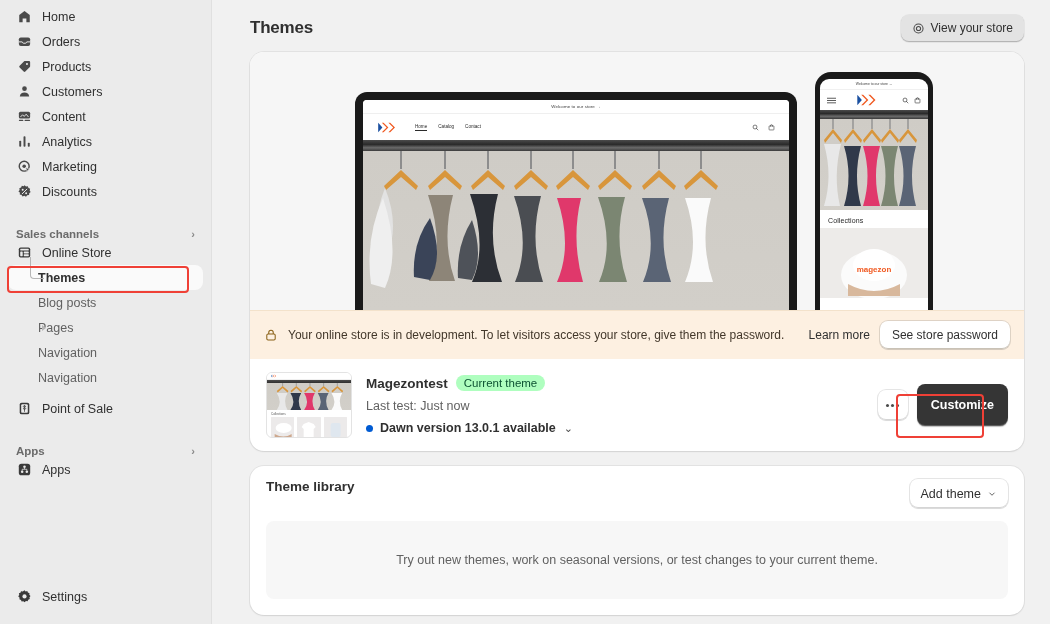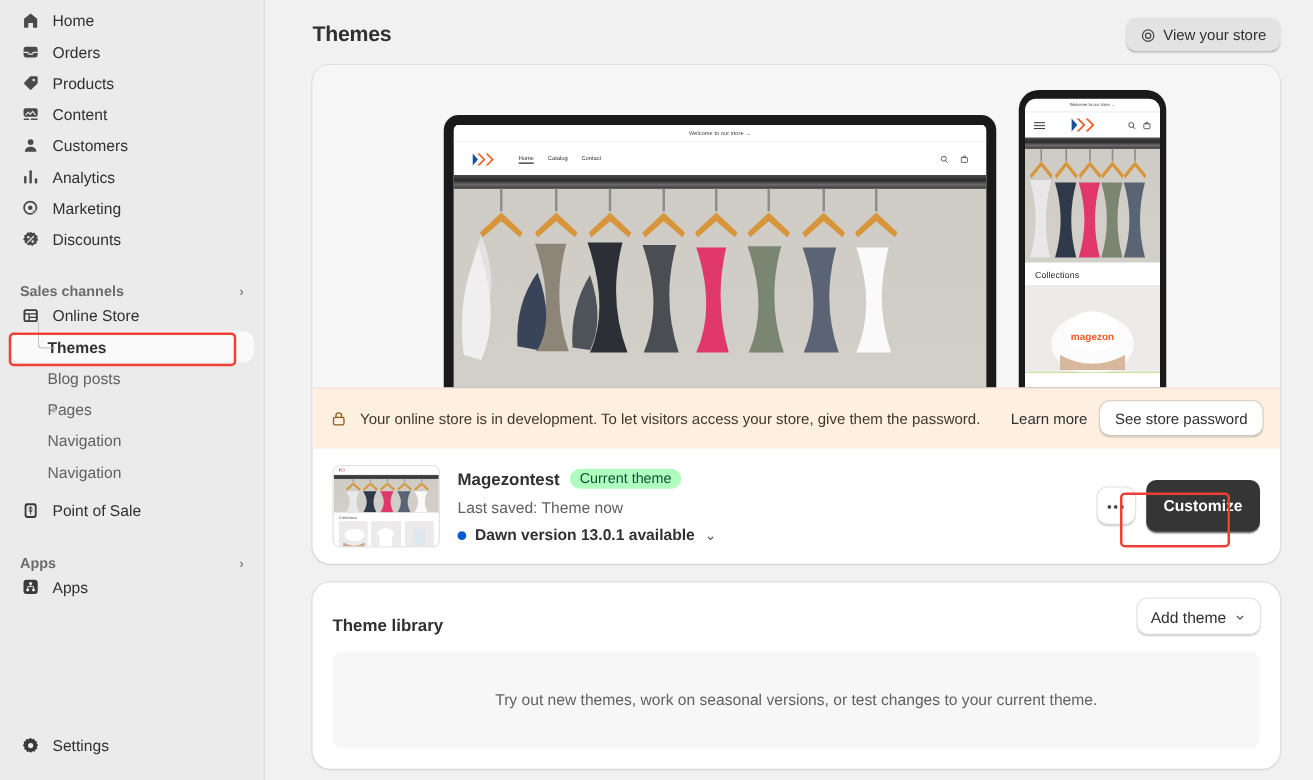--- a/index.html
+++ b/index.html
@@ -187,21 +187,21 @@
   }
   .btn-more i { width:3px;height:3px;border-radius:50%;background:#4a4a4a; display:block;}
   .btn-customize {
     background:#353535; color:#fff; border:none; border-radius:8px;
     height:42px; padding: 0 14px; font-size:12.5px; font-weight:650; cursor:pointer;
     box-shadow: 0 -1px 0 0 rgba(255,255,255,.2) inset, 0 1px 1px rgba(0,0,0,.25);
   }
 
   
   .lib-card { margin-top: 15px; }
-  .lib-head { display:flex; align-items:flex-end; justify-content:space-between; padding: 13px 16px; }
+  .lib-head { display:flex; align-items:flex-start; justify-content:space-between; padding: 13px 16px; }
   .lib-title { font-size:13.5px; font-weight:700; color:#303030; }
   .btn-add {
     background:#fff; border:none; border-radius:8px; height:29px; padding: 0 11px;
     font-size:12.5px; color:#303030; font-weight:500; cursor:pointer;
     display:flex; align-items:center; gap:6px;
     box-shadow: 0 -1px 0 0 #d5d5d5 inset, 0 0 0 1px rgba(0,0,0,.1), 0 1px 1px rgba(0,0,0,.05);
   }
   .lib-body { padding: 0 16px 16px 16px; }
   .lib-empty {
     background:#f7f7f7; border-radius:8px; height:78px;
@@ -238,37 +238,37 @@
         <span class="nav-ico">
           <svg width="15" height="15" viewBox="0 0 20 20" fill="#4a4a4a">
               <path d="M10.6 2.6H16a1.5 1.5 0 0 1 1.5 1.5v5.4c0 .4-.2.8-.4 1.1l-6 6a1.5 1.5 0 0 1-2.2 0l-5.4-5.4a1.5 1.5 0 0 1 0-2.2l6-6c.3-.2.7-.4 1.1-.4z"></path>
               <circle cx="13.3" cy="6.7" r="1.35" fill="#ebebeb"></circle>
             </svg>
         </span>
         <span>Products</span>
       </div>
       <div class="nav-item">
         <span class="nav-ico">
+          <svg width="15" height="15" viewBox="0 0 20 20" fill="#4a4a4a">
+              <circle cx="10" cy="6.2" r="3.1"></circle>
+              <path d="M3.8 16.6c0-3.2 2.8-5.3 6.2-5.3s6.2 2.1 6.2 5.3H3.8z"></path>
+            </svg>
+        </span>
+        <span>Customers</span>
+      </div>
+      <div class="nav-item">
+        <span class="nav-ico">
           <svg width="15" height="15" viewBox="0 0 20 20" fill="none">
               <rect x="2.5" y="3.5" width="15" height="9" rx="2" fill="#4a4a4a"></rect>
               <path d="M5 10.3l2.4-2.6 2.2 2.2 2.6-3 2.8 3.4" stroke="#ebebeb" stroke-width="1.2" stroke-linecap="round" stroke-linejoin="round"></path>
               <rect x="2.5" y="14.3" width="6" height="1.6" rx=".8" fill="#4a4a4a"></rect>
               <rect x="10" y="14.3" width="7.5" height="1.6" rx=".8" fill="#4a4a4a"></rect>
             </svg>
         </span>
         <span>Content</span>
-      </div>
-      <div class="nav-item">
-        <span class="nav-ico">
-          <svg width="15" height="15" viewBox="0 0 20 20" fill="#4a4a4a">
-              <circle cx="10" cy="6.2" r="3.1"></circle>
-              <path d="M3.8 16.6c0-3.2 2.8-5.3 6.2-5.3s6.2 2.1 6.2 5.3H3.8z"></path>
-            </svg>
-        </span>
-        <span>Customers</span>
       </div>
       <div class="nav-item">
         <span class="nav-ico">
           <svg width="15" height="15" viewBox="0 0 20 20" fill="#4a4a4a">
               <rect x="3" y="9" width="2.6" height="8" rx="1.1"></rect>
               <rect x="8.7" y="3" width="2.6" height="14" rx="1.1"></rect>
               <rect x="14.4" y="11.5" width="2.6" height="5.5" rx="1.1"></rect>
             </svg>
         </span>
         <span>Analytics</span>
@@ -639,21 +639,21 @@
                   </svg>
               </div>
             </div>
           </div>
 
           <div class="theme-meta">
             <div class="theme-name-row">
               <span class="theme-name">Magezontest</span>
               <span class="badge">Current theme</span>
             </div>
-            <div class="saved">Last saved: Theme now</div>
+            <div class="saved">Last test: Just now</div>
             <div class="verrow">
               <span class="dot"></span>
               <span class="vertxt">Dawn version 13.0.1 available</span>
               <span class="vchev">⌄</span>
             </div>
           </div>
 
           <div class="row-actions">
             <button class="btn-more">
               <i></i>

